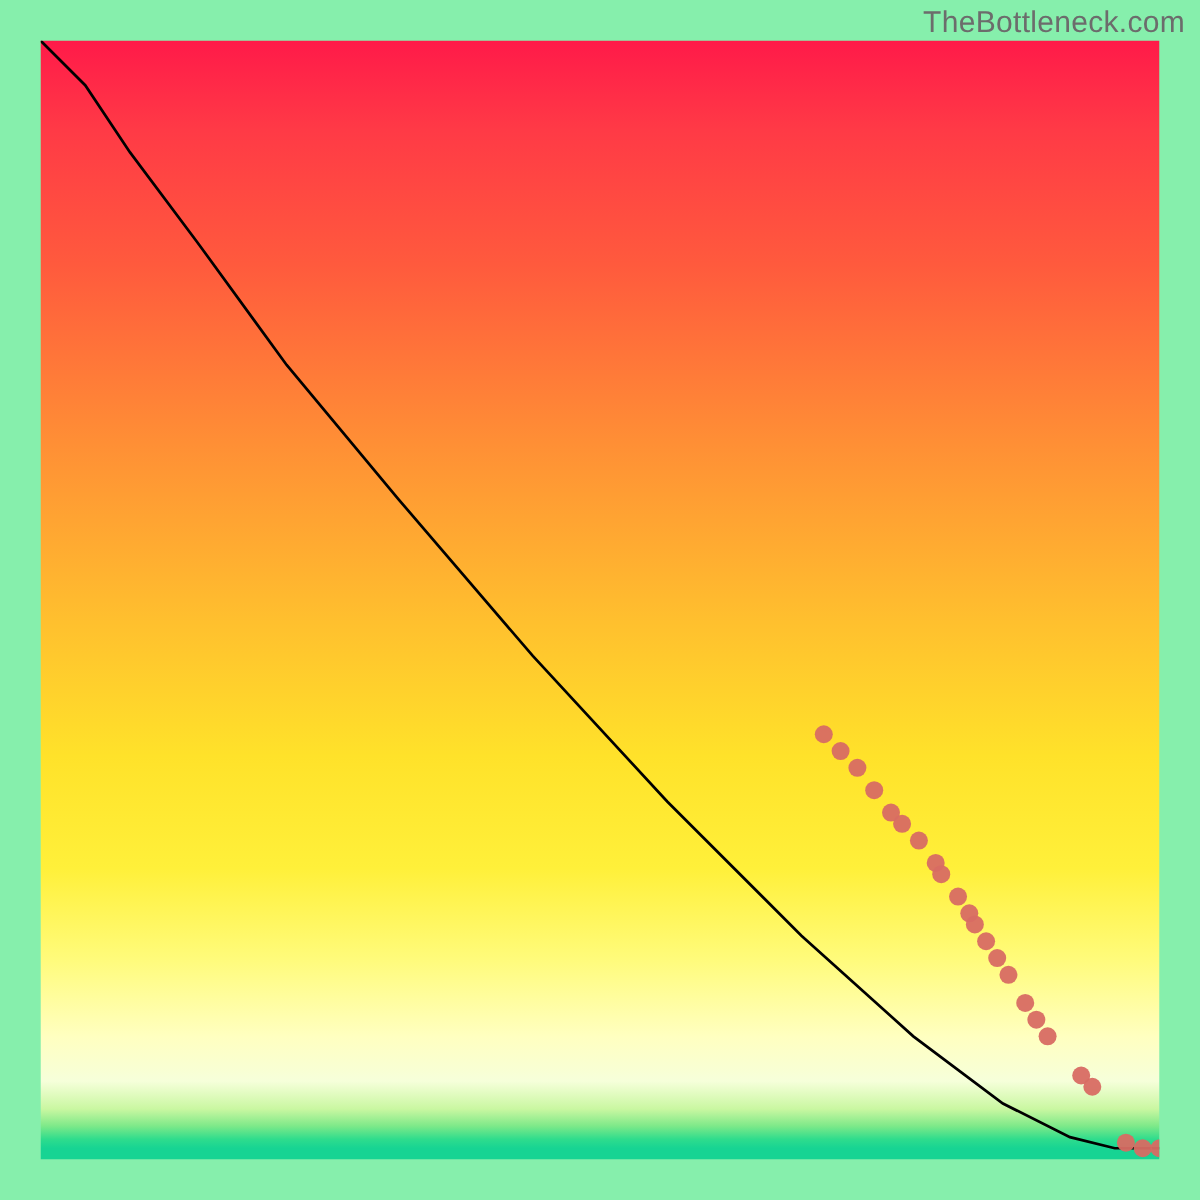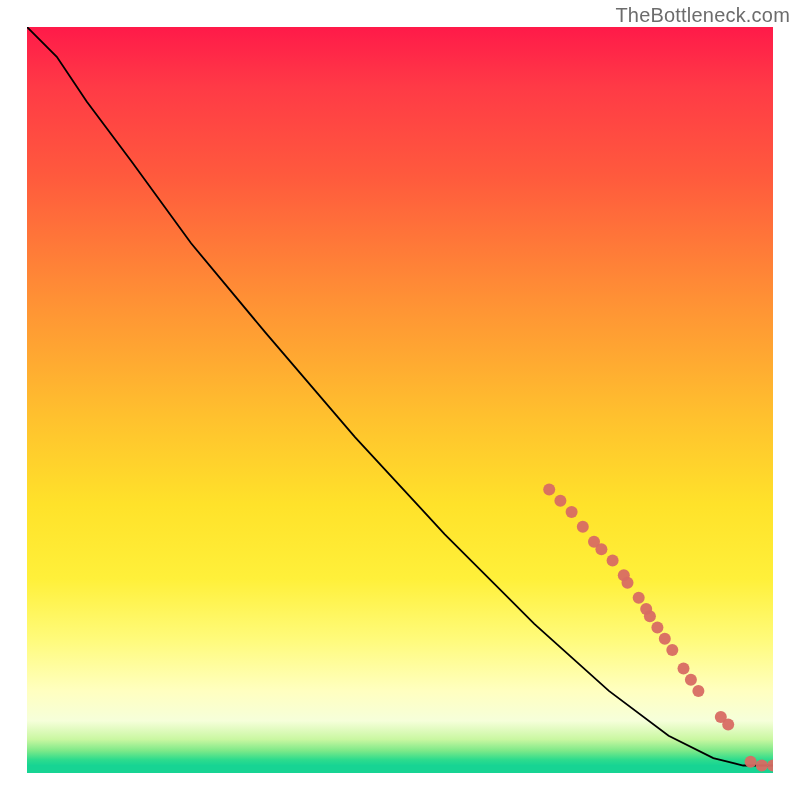--- a/index.html
+++ b/index.html
@@ -8,21 +8,21 @@
     width: 800px;
     height: 800px;
     background: #000;
     overflow: hidden;
     font-family: Arial, Helvetica, sans-serif;
   }
   .frame {
     position: relative;
     width: 800px;
     height: 800px;
-    background: #ffffff;
+    background: #86efac;
   }
   .watermark {
     position: absolute;
     top: 4px;
     right: 10px;
     color: #6c6c6c;
     font-size: 20px;
     font-weight: 500;
     letter-spacing: 0.2px;
     z-index: 10;

